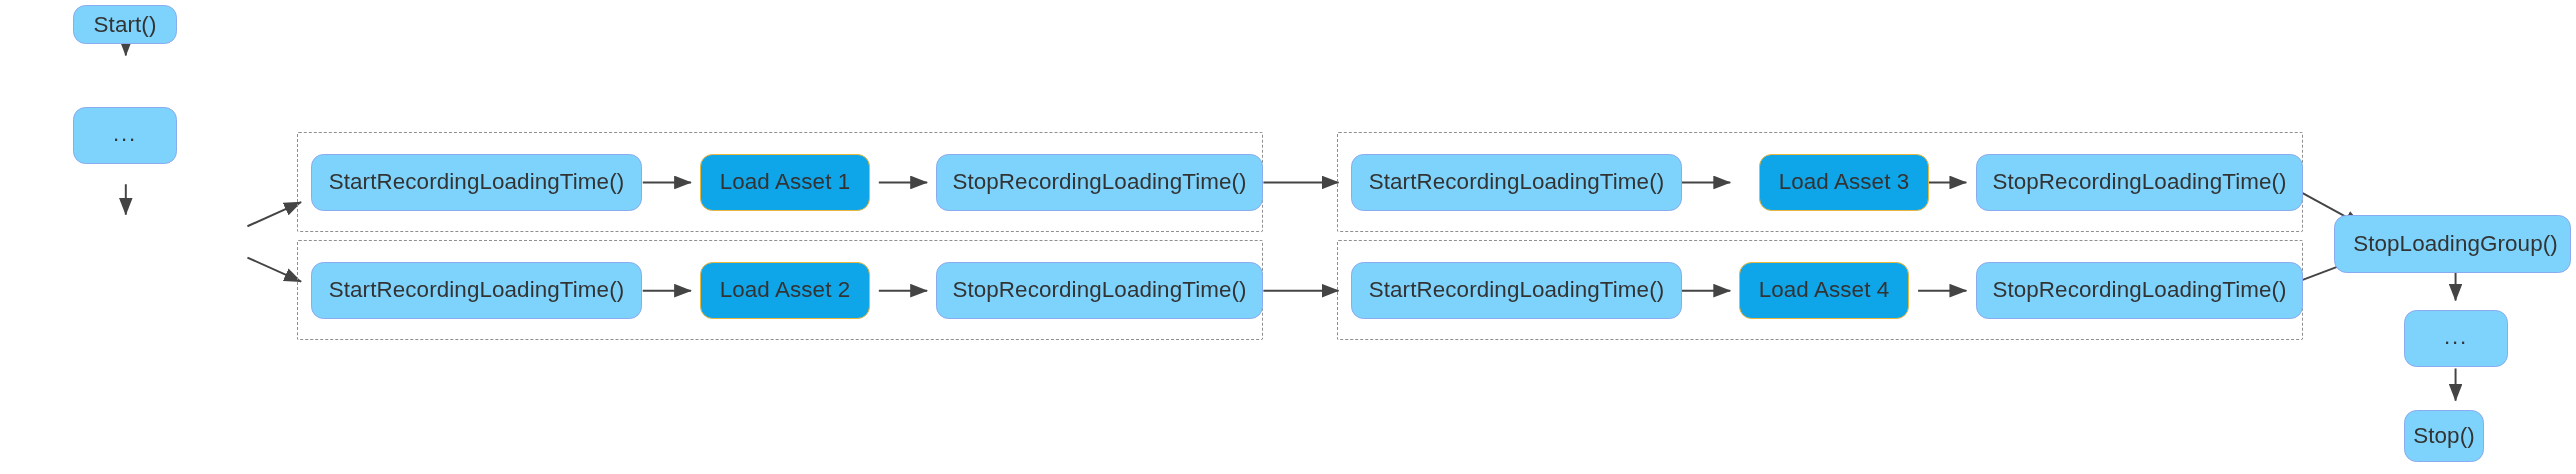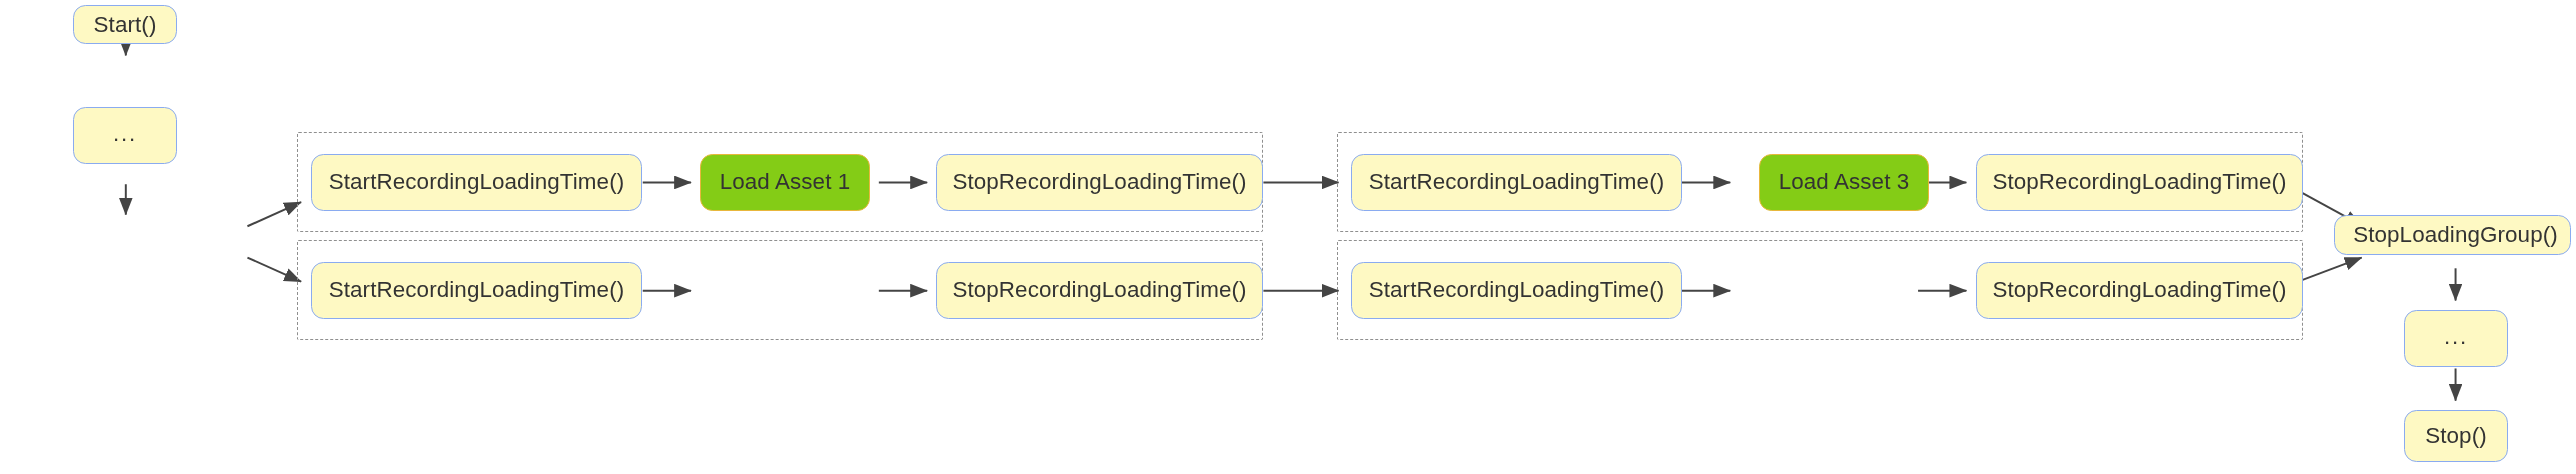--- a/index.html
+++ b/index.html
@@ -34,27 +34,27 @@
     align-items: center;
     justify-content: center;
     border-radius: 12.5px;
     border-width: 1.8px;
     border-style: solid;
     z-index: 3;
     white-space: nowrap;
     letter-spacing: 0.1px;
   }
   .node-blue {
-    background: #fef9c3;
+    background: #7dd3fc;
     border-color: #8aabf0;
     color: #333333;
     text-align: center;
   }
   .node-yellow {
-    background: #84cc16;
+    background: #0ea5e9;
     border-color: #e8b73c;
     color: #333333;
   }
   .node-label {
     font-size: 22.4px;
     line-height: 1;
     color: #333333;
   }
   .node-label.ellipsis {
     font-size: 22.4px;
@@ -139,47 +139,53 @@
   <div class="node node-yellow" style="left:700px; top:154px; width:170px; height:57px;">
     <span class="node-label">Load Asset 1</span>
   </div>
   <div class="node node-blue" style="left:936px; top:154px; width:327px; height:57px;">
     <span class="node-label">StopRecordingLoadingTime()</span>
   </div>
 
   <div class="node node-blue" style="left:311px; top:262px; width:331px; height:57px;">
     <span class="node-label">StartRecordingLoadingTime()</span>
   </div>
+  <div class="node node-yellow" style="left:700px; top:262px; width:170px; height:57px;">
+    <span class="node-label">Load Asset 2</span>
+  </div>
   <div class="node node-blue" style="left:936px; top:262px; width:327px; height:57px;">
     <span class="node-label">StopRecordingLoadingTime()</span>
   </div>
 
   <div class="node node-blue" style="left:1351px; top:154px; width:331px; height:57px;">
     <span class="node-label">StartRecordingLoadingTime()</span>
   </div>
   <div class="node node-yellow" style="left:1739px; top:154px; width:170px; height:57px;margin-left:20px;">
     <span class="node-label">Load Asset 3</span>
   </div>
   <div class="node node-blue" style="left:1976px; top:154px; width:327px; height:57px;">
     <span class="node-label">StopRecordingLoadingTime()</span>
   </div>
 
   <div class="node node-blue" style="left:1351px; top:262px; width:331px; height:57px;">
     <span class="node-label">StartRecordingLoadingTime()</span>
   </div>
+  <div class="node node-yellow" style="left:1739px; top:262px; width:170px; height:57px;">
+    <span class="node-label">Load Asset 4</span>
+  </div>
   <div class="node node-blue" style="left:1976px; top:262px; width:327px; height:57px;">
     <span class="node-label">StopRecordingLoadingTime()</span>
   </div>
 
-  <div class="node node-blue" style="left:2334px; top:215px; width:237px; height:40px;padding-left:6px;">
+  <div class="node node-blue" style="left:2334px; top:215px; width:237px; height:58px;padding-left:6px;">
     <span class="node-label">StopLoadingGroup()</span>
   </div>
 
   <div class="node node-blue" style="left:2404px; top:310px; width:104px; height:57px;">
     <span class="node-label ellipsis">...</span>
   </div>
 
-  <div class="node node-blue" style="left:2404px; top:410px; width:104px; height:52px;">
+  <div class="node node-blue" style="left:2404px; top:410px; width:80px; height:52px;">
     <span class="node-label">Stop()</span>
   </div>
 
 </div>
 
 
 </body></html>

